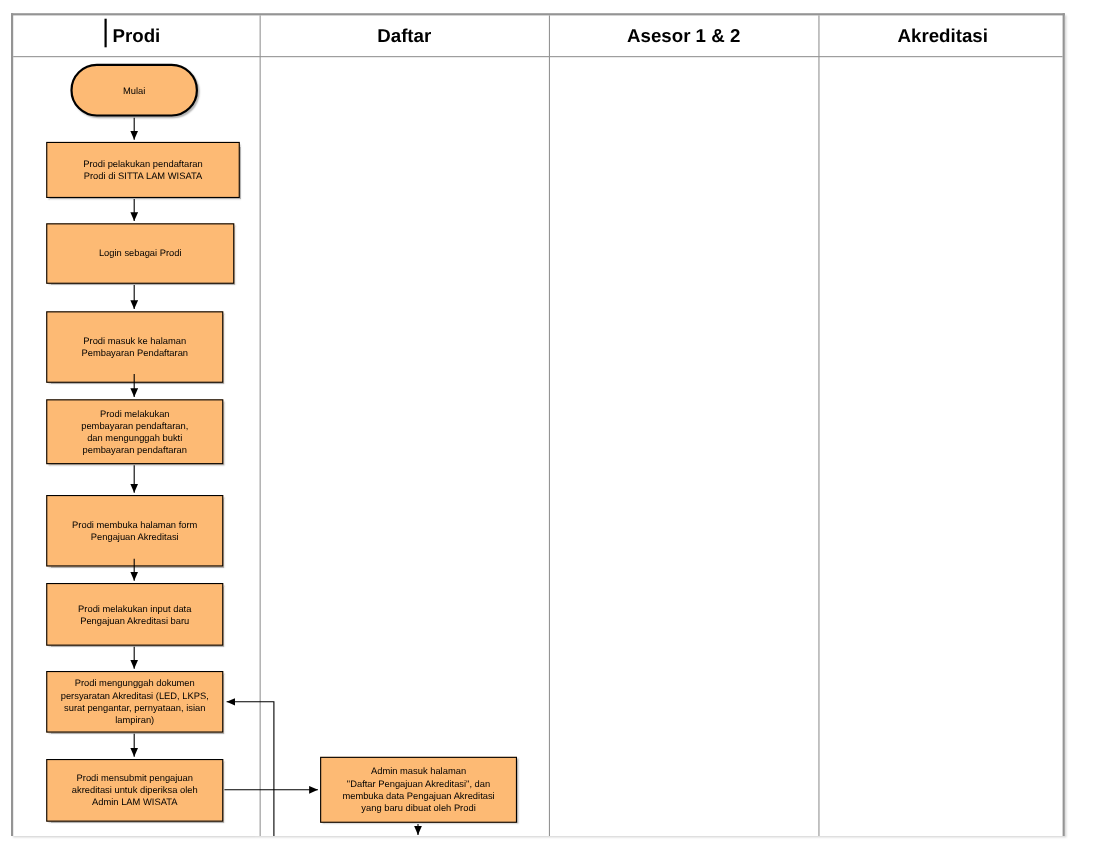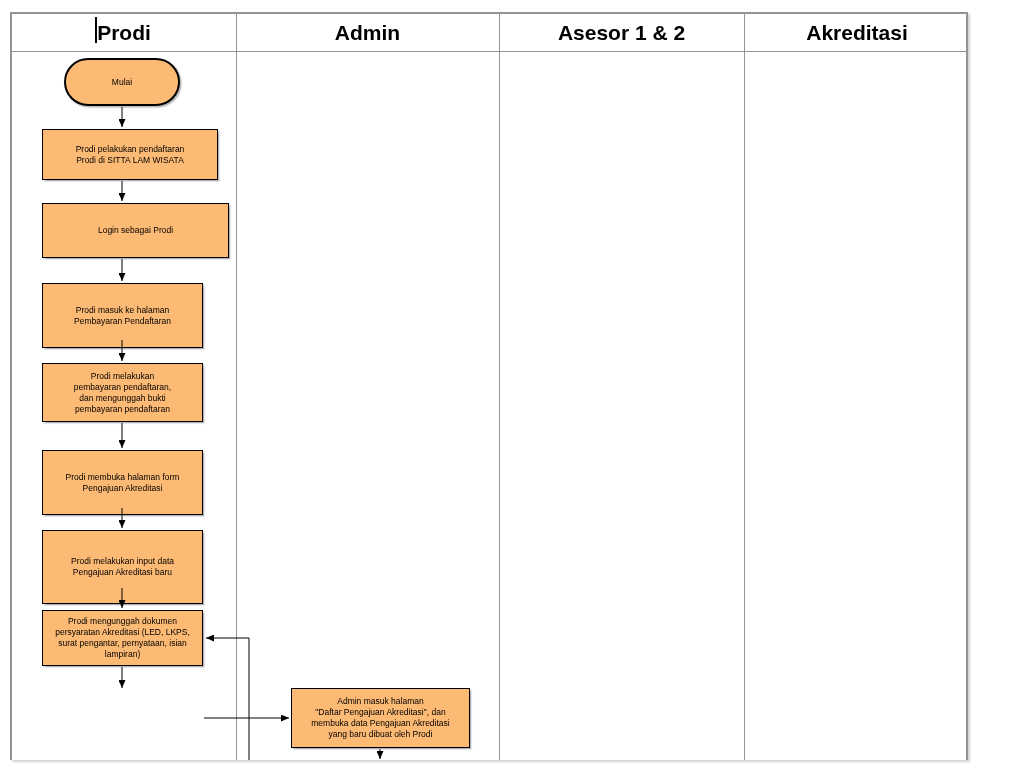--- a/index.html
+++ b/index.html
@@ -29,21 +29,21 @@
     position: absolute; top: 0; bottom: 0; width: 1px;
     background: #949494;
   }
   .header-sep {
     position: absolute; left: 0; right: 0; top: 37px; height: 1px;
     background: #949494;
   }
   .lane-header {
     position: absolute; top: 0; height: 37px;
     display: flex; align-items: center; justify-content: center;
-    font-weight: bold; font-size: 21px; color: #000;
+    font-weight: bold; font-size: 17px; color: #000;
   }
   .lane-body { position: absolute; top: 38px; bottom: 0; }
 
   .caret {
     position: absolute;
     left: 95px; top: 17px;
     width: 2px; height: 26px;
     background: #000;
   }
 
@@ -75,58 +75,61 @@
 <div class="canvas">
 
   <div class="swimlane-table">
 
     <div class="col-sep" style="left:224px"></div>
     <div class="col-sep" style="left:487px"></div>
     <div class="col-sep" style="left:732px"></div>
     <div class="header-sep"></div>
 
     <div class="lane-header" style="left:0; width:224px">Prodi</div>
-    <div class="lane-header" style="left:224px; width:263px">Admin</div>
+    <div class="lane-header" style="left:224px; width:263px">Daftar</div>
     <div class="lane-header" style="left:487px; width:245px">Asesor 1 &amp; 2</div>
     <div class="lane-header" style="left:732px; width:226px">Akreditasi</div>
 
     <div class="lane-body" style="left:0; width:224px"></div>
     <div class="lane-body" style="left:224px; width:263px"></div>
     <div class="lane-body" style="left:487px; width:245px"></div>
     <div class="lane-body" style="left:732px; width:226px"></div>
   </div>
 
   <div class="caret"></div>
 
   <div class="shape terminator" style="left:64px; top:58px; width:116px; height:48px">Mulai</div>
 
   <div class="shape" style="left:42px; top:129px; width:176px; height:51px">Prodi pelakukan pendaftaran
 Prodi di SITTA LAM WISATA</div>
 
-  <div class="shape" style="left:42px; top:203px; width:187px; height:55px">Login sebagai Prodi</div>
+  <div class="shape" style="left:42px; top:203px; width:171px; height:55px">Login sebagai Prodi</div>
 
   <div class="shape" style="left:42px; top:283px; width:161px; height:65px">Prodi masuk ke halaman
 Pembayaran Pendaftaran</div>
 
   <div class="shape" style="left:42px; top:363px; width:161px; height:59px">Prodi melakukan
 pembayaran pendaftaran,
 dan mengunggah bukti
 pembayaran pendaftaran</div>
 
   <div class="shape" style="left:42px; top:450px; width:161px; height:65px">Prodi membuka halaman form
 Pengajuan Akreditasi</div>
 
-  <div class="shape" style="left:42px; top:530px; width:161px; height:74px">Prodi melakukan input data
+  <div class="shape" style="left:42px; top:530px; width:161px; height:57px">Prodi melakukan input data
 Pengajuan Akreditasi baru</div>
 
   <div class="shape" style="left:42px; top:610px; width:161px; height:56px">Prodi mengunggah dokumen
 persyaratan Akreditasi (LED, LKPS,
 surat pengantar, pernyataan, isian
 lampiran)</div>
 
+  <div class="shape" style="left:42px; top:690px; width:161px; height:57px">Prodi mensubmit pengajuan
+akreditasi untuk diperiksa oleh
+Admin LAM WISATA</div>
 
   <div class="shape" style="left:291px; top:688px; width:179px; height:60px">Admin masuk halaman
 "Daftar Pengajuan Akreditasi", dan
 membuka data Pengajuan Akreditasi
 yang baru dibuat oleh Prodi</div>
 
   <svg class="connectors" width="1015" height="771" viewBox="0 0 1015 771">
     <defs>
       <marker id="arrow" markerWidth="9" markerHeight="7" refX="8" refY="3.5" orient="auto">
         <path d="M0,0 L8,3.5 L0,7 z" fill="#000"></path>

